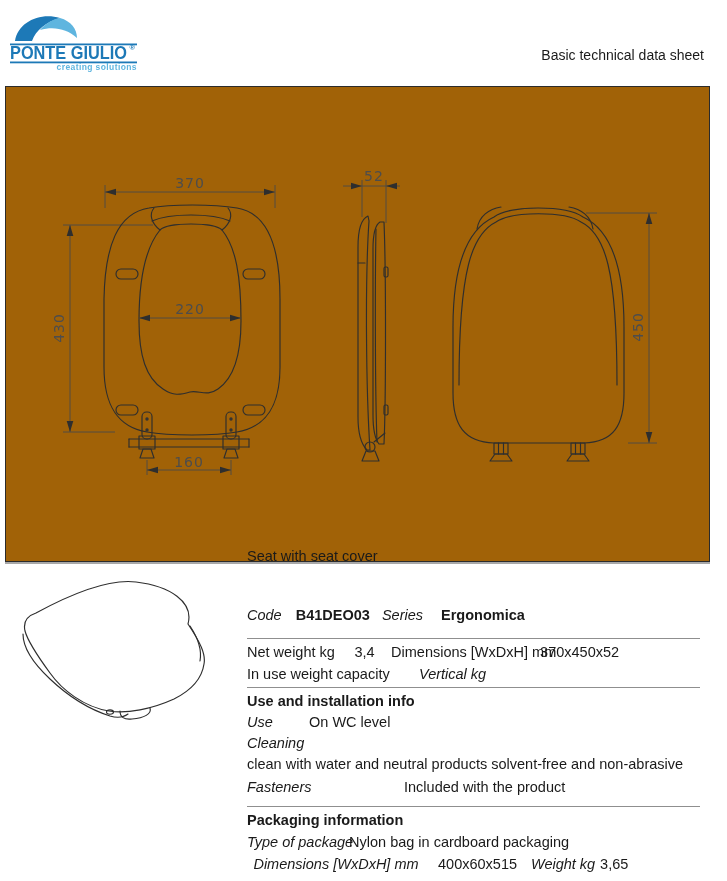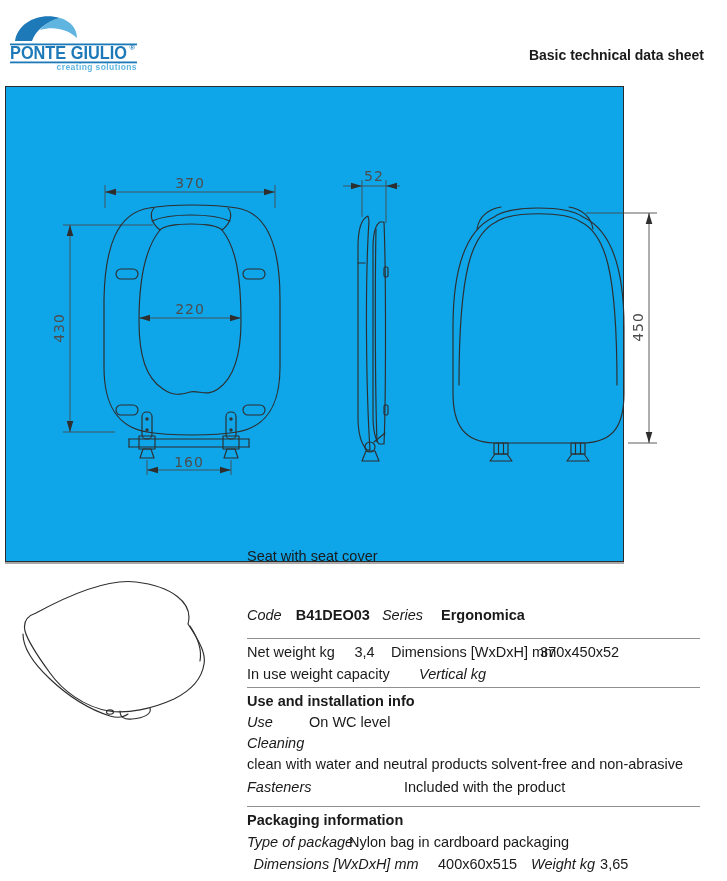--- a/index.html
+++ b/index.html
@@ -2,26 +2,26 @@
 <html><head>
 <meta charset="utf-8">
 <style>
   html,body { margin:0; padding:0; }
   body {
     width:727px; height:881px; position:relative; background:#ffffff;
     font-family:"Liberation Sans", sans-serif; color:#1a1a1a; overflow:hidden;
   }
   
   .logo { position:absolute; left:10px; top:10px; width:135px; height:62px; }
-  .sheet-title { position:absolute; top:47px; right:23px; font-size:14px; font-weight:bold; }
+  .sheet-title { position:absolute; top:47px; right:23px; font-size:14px; font-weight:normal; }
 
   
   .draw-box {
-    position:absolute; left:5px; top:86px; width:619px; height:476px;
-    box-sizing:border-box; border:1.5px solid #2b2b2b; background:#0ea5e9;
+    position:absolute; left:5px; top:86px; width:705px; height:476px;
+    box-sizing:border-box; border:1.5px solid #2b2b2b; background:#a16207;
     box-shadow:0 2px 0 #a8a8a8;
   }
   .draw-box svg { position:absolute; }
   .svg-top   { left:47px;  top:72px; }
   .svg-side  { left:333px; top:72px; }
   .svg-front { left:440px; top:72px; }
 
   
   .art   { fill:none; stroke:#2e2e2e; stroke-width:1.15; stroke-linecap:round; stroke-linejoin:round; }
   .artf  { fill:#333; stroke:none; }

